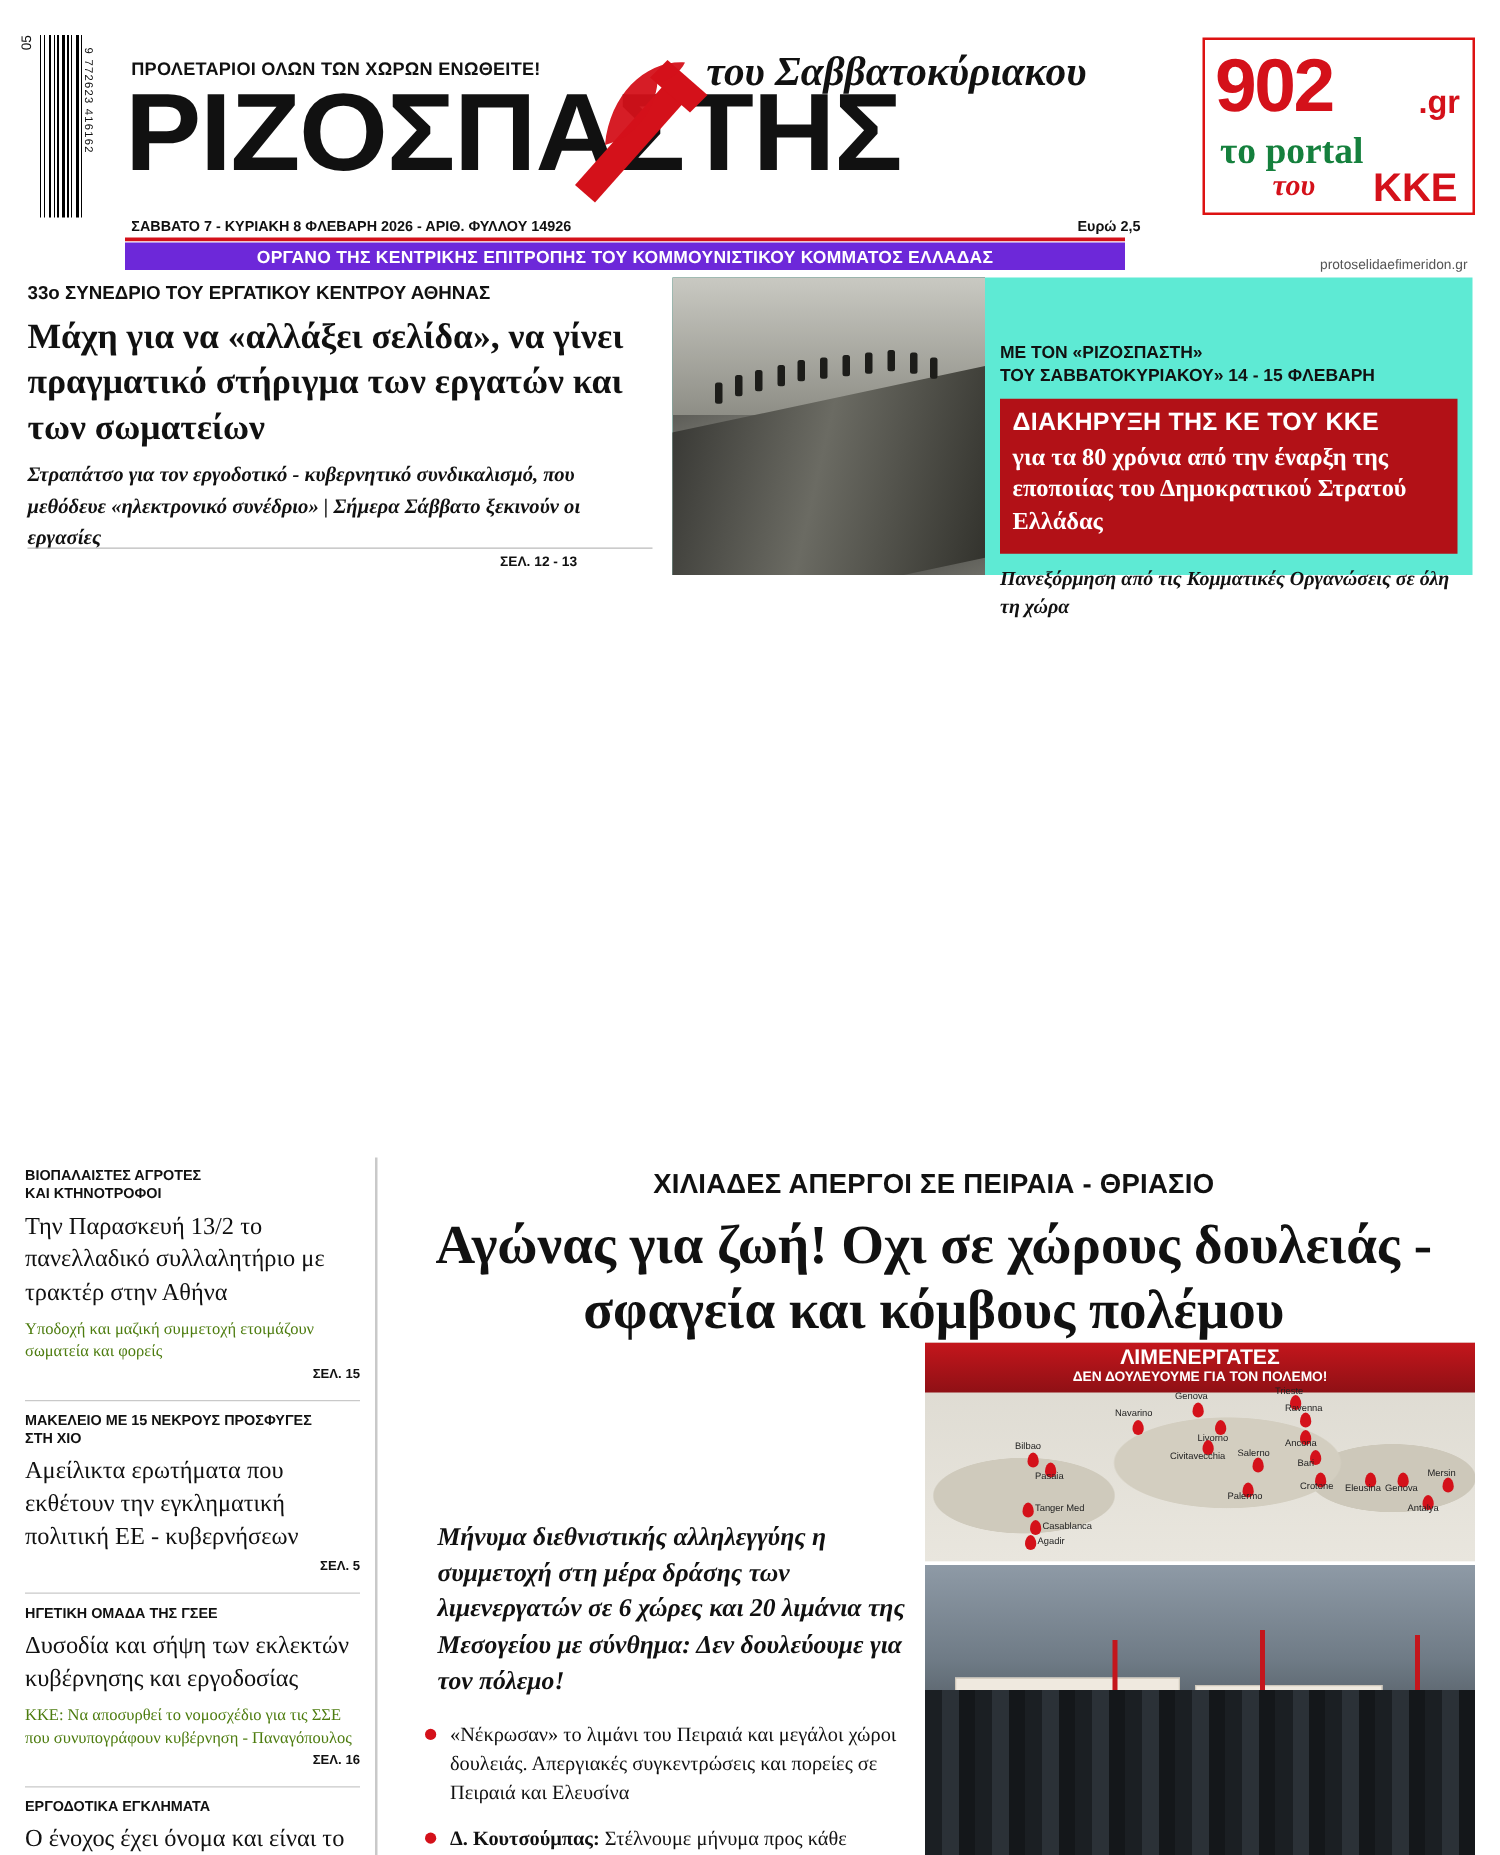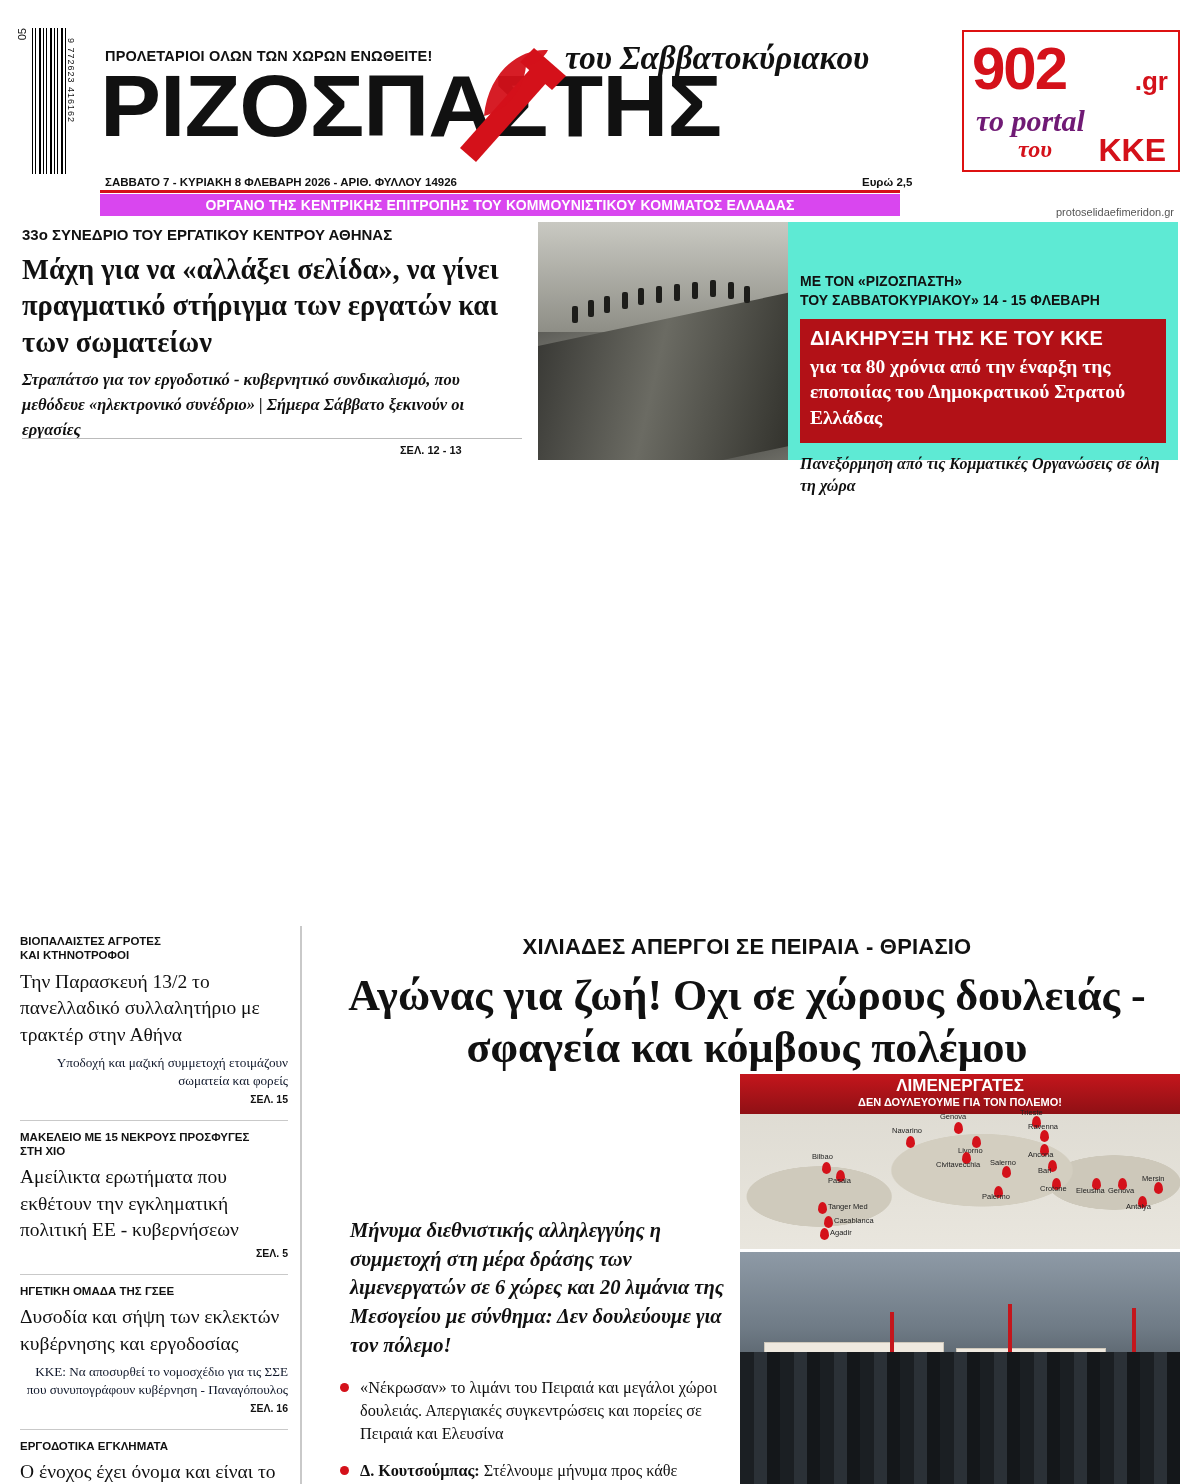--- a/index.html
+++ b/index.html
@@ -75,35 +75,35 @@
     font-weight:bold; font-size:60px; color:#d4111a; letter-spacing:-2px;
   }
   .portal-gr {
     position:absolute; right:10px; top:34px;
     font-family:"Liberation Sans", sans-serif;
     font-weight:bold; font-size:26px; color:#d4111a;
   }
   .portal-line2 {
     position:absolute; left:12px; top:72px;
     font-family:"Liberation Serif", serif;
-    font-style:italic; font-weight:bold; font-size:30px; color:#701a75;
+    font-weight:bold; font-size:30px; color:#15803d;
   }
   .portal-line3 {
     position:absolute; left:54px; top:104px;
     font-family:"Liberation Serif", serif;
     font-style:italic; font-weight:bold; font-size:24px; color:#d4111a;
   }
   .portal-kke {
     position:absolute; right:12px; top:100px;
     font-family:"Liberation Sans", sans-serif;
     font-weight:bold; font-size:32px; color:#d4111a;
   }
   .organ-bar {
     position:absolute; left:100px; top:194px; width:800px; height:22px;
-    background:#d946ef; color:#fff;
+    background:#6d28d9; color:#fff;
     font-family:"Liberation Sans", sans-serif;
     font-weight:bold; font-size:14px; letter-spacing:0.2px;
     display:flex; align-items:center; justify-content:center;
   }
   .red-rule {
     position:absolute; left:100px; top:190px; width:800px; height:3px; background:#d4111a;
   }
 
   
   .upper { position:relative; height:242px; margin-top:4px; }
@@ -195,21 +195,21 @@
   .lc-kick {
     font-family:"Liberation Sans", sans-serif;
     font-weight:bold; font-size:11.5px; color:#111; line-height:1.25; margin-bottom:6px;
   }
   .lc-head {
     font-family:"Liberation Serif", serif;
     font-size:19.5px; line-height:1.36; color:#111;
   }
   .lc-sub {
     font-family:"Liberation Serif", serif;
-    font-size:13.2px; line-height:1.34; color:#0f172a; margin-top:6px;text-align:right;
+    font-size:13.2px; line-height:1.34; color:#4d7c0f; margin-top:6px;
   }
   .lc-sel {
     font-family:"Liberation Sans", sans-serif;
     font-weight:bold; font-size:10.5px; text-align:right; margin-top:3px;
   }
   .lc-rule { height:1px; background:#c9c9c9; margin:7px 0 9px 0; }
 
   
   .lead { position:absolute; left:314px; top:470px; width:866px; }
   .lead-kicker {

